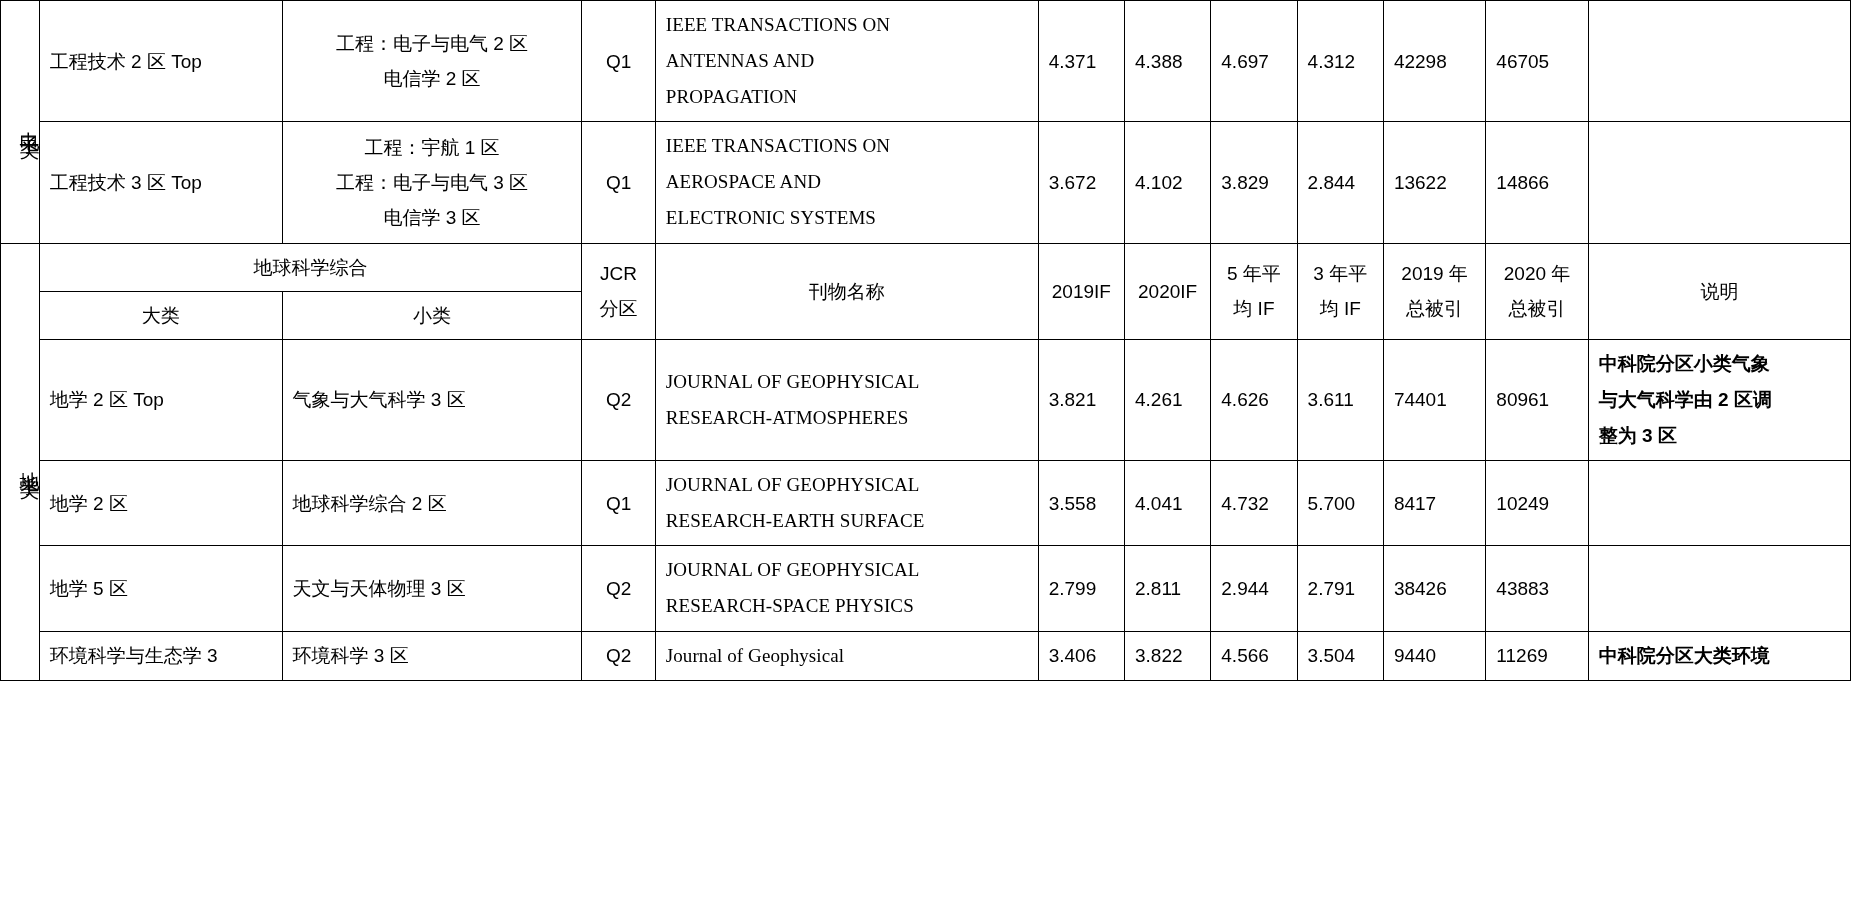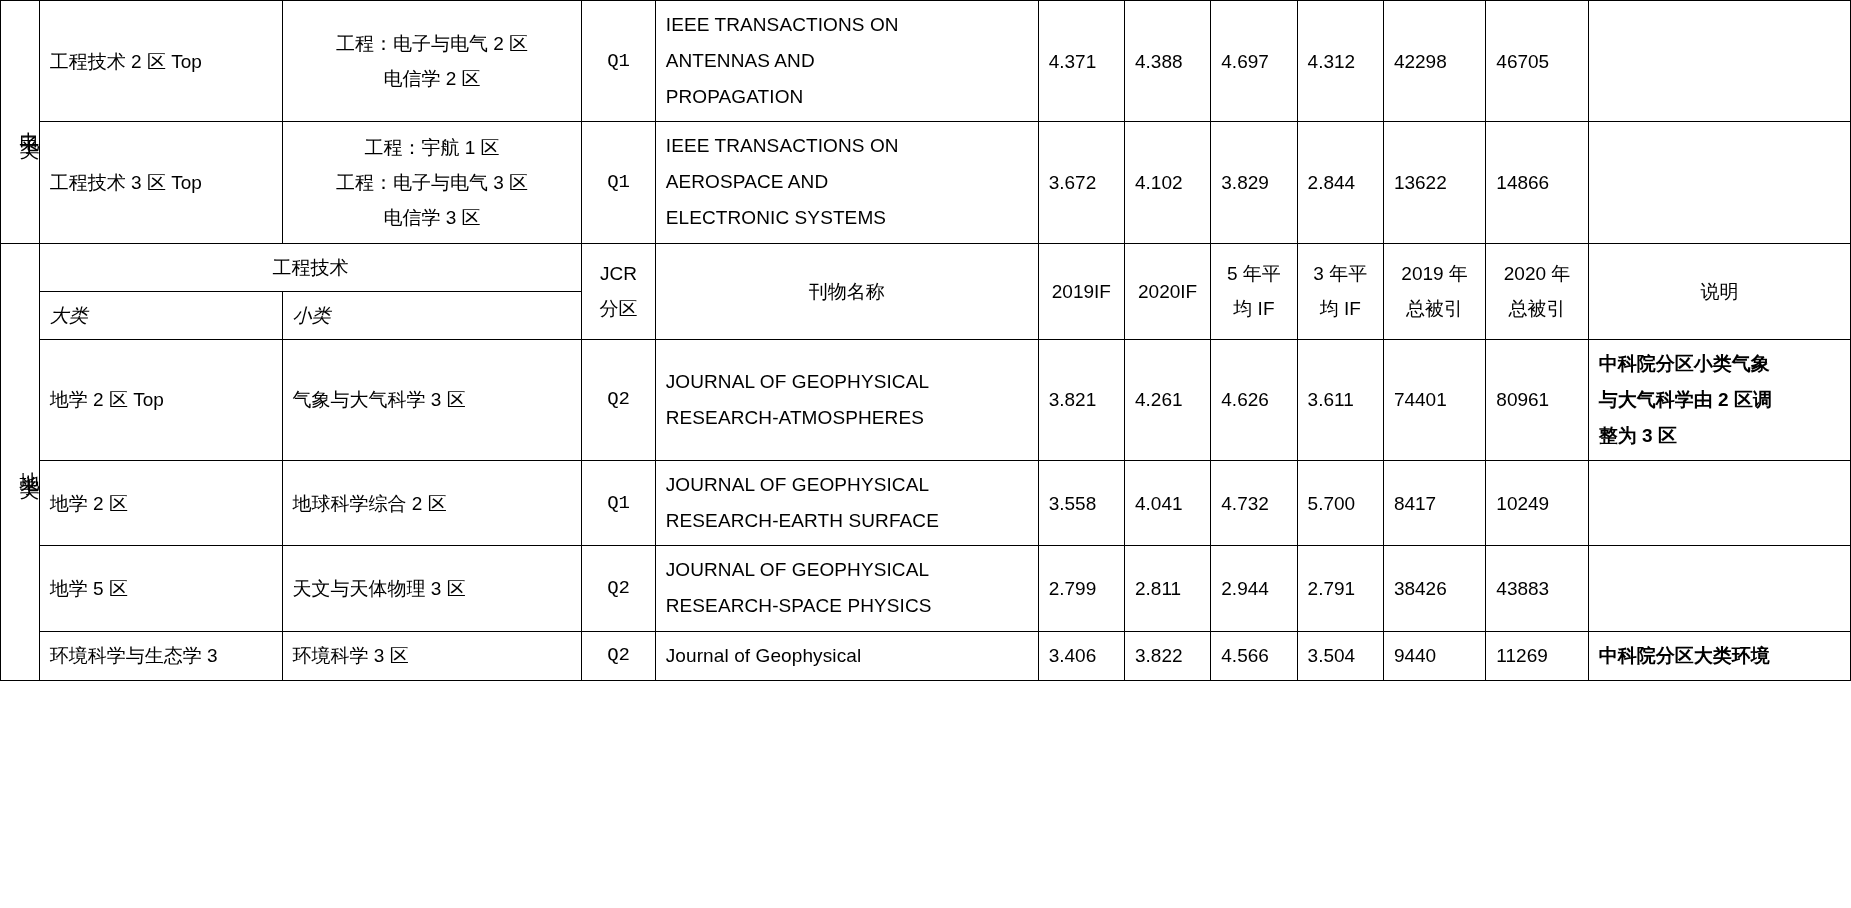--- a/index.html
+++ b/index.html
@@ -43,21 +43,20 @@
     width: 225px;
     padding-left: 14px;
   }
   .small-cell {
     width: 278px;
     padding-left: 14px;
   }
   .jcr-cell {
     width: 68px;
     text-align: center;
-    font-family: Liberation Mono, monospace;
   }
   .name-cell {
     width: 355px;
     padding-left: 16px;
   }
   .num-cell {
     width: 80px;
     text-align: left;
   }
   .cite-cell {
@@ -66,37 +65,36 @@
   .note-cell {
     width: 243px;
     padding-left: 14px;
   }
   .hdr {
     font-weight: bold;
     text-align: center;
   }
   .hdr-sub {
     font-weight: bold;
-    text-align: left;
-    font-style: italic;
+    text-align: center;
   }
   .multiline div {
     white-space: nowrap;
     text-align: center;
   }
   .note-text div {
     line-height: 1.9;
     font-weight: bold;
   }
   .name-text div {
     line-height: 1.9;
     letter-spacing: 0.1px;
   }
   .latin {
-    font-family: Liberation Sans, sans-serif;
+    font-family: Liberation Serif, serif;
   }
 </style>
 </head>
 <body>
 
 <div class="page">
   <table class="journal-table">
     <colgroup>
       <col style="width:36px">
       <col style="width:225px">
@@ -156,21 +154,21 @@
         <td class="num-cell">2.844</td>
         <td class="cite-cell">13622</td>
         <td class="cite-cell">14866</td>
         <td class="note-cell"></td>
       </tr>
 
       <tr>
         <td class="cat-cell" rowspan="6">
           <div style="writing-mode:vertical-rl; text-orientation:upright; margin:0 auto; letter-spacing:4px;">地学类</div>
         </td>
-        <td class="hdr" colspan="2">工程技术</td>
+        <td class="hdr" colspan="2">地球科学综合</td>
         <td class="hdr" rowspan="2">
           <div>JCR</div>
           <div>分区</div>
         </td>
         <td class="hdr" rowspan="2">刊物名称</td>
         <td class="hdr" rowspan="2">2019IF</td>
         <td class="hdr" rowspan="2">2020IF</td>
         <td class="hdr" rowspan="2">
           <div>5 年平</div>
           <div>均 IF</div>

